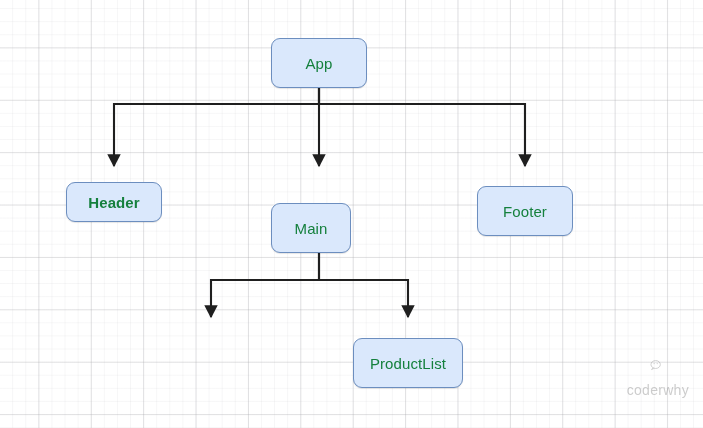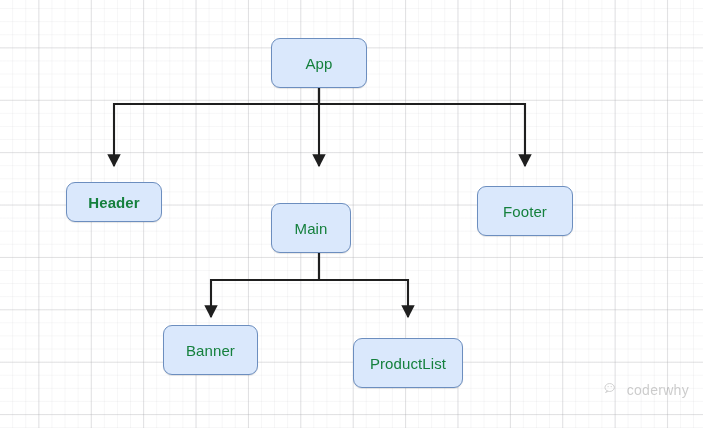--- a/index.html
+++ b/index.html
@@ -61,20 +61,21 @@
   }
   #watermark {
     position: absolute;
     right: 14px;
     bottom: 30px;
     display: flex;
     align-items: center;
     gap: 7px;
     opacity: 0.30;
     pointer-events: none;
+    flex-direction: column;
   }
   #watermark .wm-text {
     font-size: 14px;
     color: #5a5a5a;
     font-family: "Liberation Sans", sans-serif;
     letter-spacing: 0.3px;
   }
   #watermark .wm-icon {
     width: 17px;
     height: 17px;
@@ -115,23 +116,20 @@
   </div>
 
   <div class="node" style="left:271px; top:174px; width:80px; height:50px;margin-top:29px;">
     <span>Main</span>
   </div>
 
   <div class="node" style="left:477px; top:186px; width:96px; height:50px;">
     <span>Footer</span>
   </div>
 
-  <div class="node" style="left:163px; top:325px; width:95px; height:50px;">
-    <span>Banner</span>
-  </div>
 
   <div class="node" style="left:353px; top:325px; width:110px; height:50px;margin-top:13px;">
     <span>ProductList</span>
   </div>
 
   <div id="watermark">
     <svg class="wm-icon" viewBox="0 0 24 24" fill="none" stroke="#5a5a5a" stroke-width="1.3">
       <ellipse cx="9.4" cy="9.2" rx="6.6" ry="5.6"></ellipse>
       <path d="M5.6 13.9 L3.6 16.3 L6.4 15.0" stroke-linecap="round" stroke-linejoin="round"></path>
       <circle cx="7.2" cy="7.8" r="0.85" fill="#5a5a5a" stroke="none"></circle>

